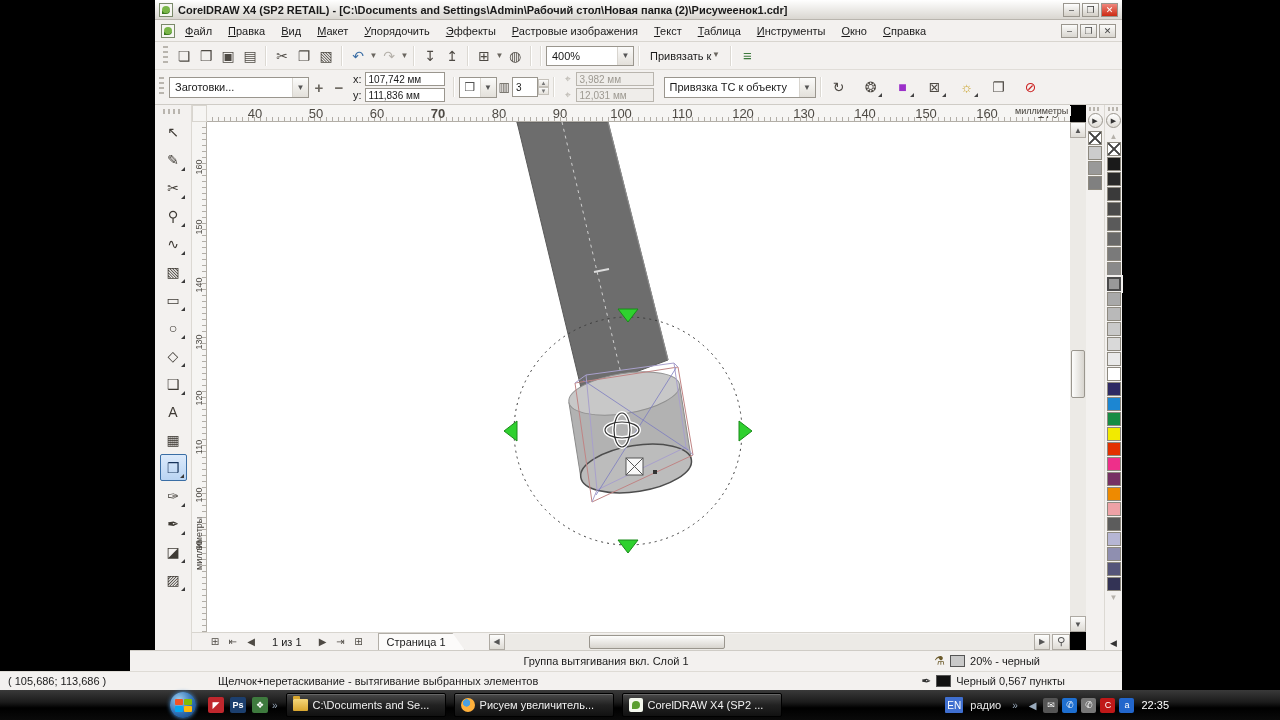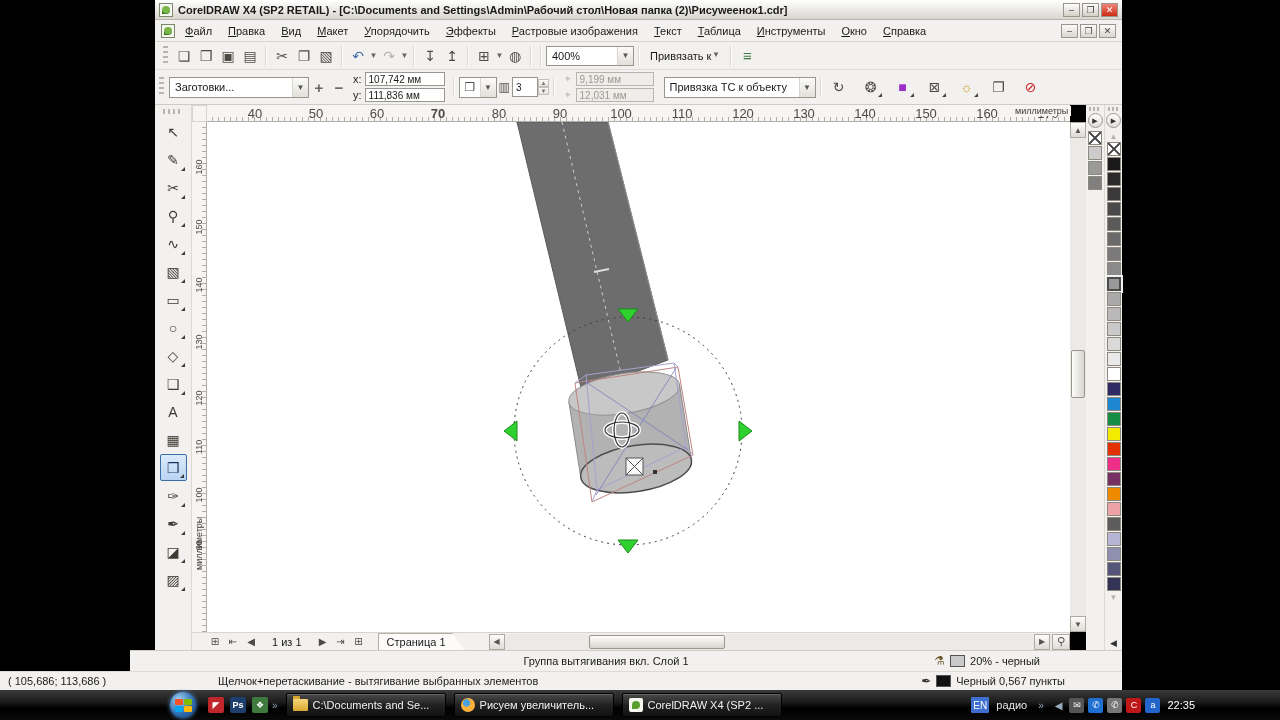--- a/index.html
+++ b/index.html
@@ -138,21 +138,21 @@
     font-size:9px;font-weight:bold;color:#fff;flex:0 0 auto;}
   .chev{color:#9ab;font-size:10px;margin-left:4px;}
   .task{width:160px;height:24px;margin-left:8px;background:linear-gradient(#4a4a4a,#222 50%,#111);
     border:1px solid #000;border-radius:2px;display:flex;align-items:center;gap:5px;padding:0 6px;box-sizing:border-box;
     color:#f0f0f0;font-size:11px;white-space:nowrap;overflow:hidden;flex:0 0 auto;box-shadow:inset 0 1px 0 #666;}
   .icon-folder{width:15px;height:12px;background:linear-gradient(#f5d77a,#d9a62e);border-radius:1px;position:relative;flex:0 0 auto;}
   .icon-folder::before{content:"";position:absolute;left:0;top:-3px;width:7px;height:3px;background:#d9a62e;border-radius:1px 1px 0 0;}
   .icon-firefox{width:14px;height:14px;border-radius:50%;background:radial-gradient(circle at 40% 35%,#4aa0e0 0 28%,#ffb13b 32% 70%,#e05e10);flex:0 0 auto;}
   .icon-corel-task{width:14px;height:14px;background:#f4f8ee;border-radius:2px;position:relative;flex:0 0 auto;}
   .icon-corel-task::after{content:"";position:absolute;left:3px;top:3px;width:8px;height:8px;border-radius:50% 50% 50% 0;background:#5a9e2f;}
-  #tray{margin-left:auto;display:flex;align-items:center;gap:7px;padding-right:85px;}
+  #tray{margin-left:auto;display:flex;align-items:center;gap:7px;padding-right:111px;}
   #lang{width:18px;height:16px;background:#3f6fd0;color:#fff;font-size:10px;display:flex;align-items:center;justify-content:center;border-radius:1px;}
   .trayico{width:15px;height:15px;border-radius:2px;display:flex;align-items:center;justify-content:center;font-size:9px;color:#fff;flex:0 0 auto;}
   #clock{font-size:11px;color:#fff;}
 </style>
 </head>
 <body>
 
 <div id="screen">
 
   <div class="abs" id="titlebar">
@@ -240,21 +240,21 @@
     <span class="pico">▥</span>
     <span class="pfield" style="width:26px;height:20px">3</span>
     <span class="spin">
         <span>▲</span>
         <span>▼</span>
       </span>
     <span class="tsep"></span>
     <span class="xy-stack">
       <span class="xy-row">
         <span class="pico" style="color:#b5b1aa;font-size:10px">⌖</span>
-        <span class="pfield dis" style="width:78px">9,199 мм</span>
+        <span class="pfield dis" style="width:78px">3,982 мм</span>
       </span>
       <span class="xy-row">
         <span class="pico" style="color:#b5b1aa;font-size:10px">⌖</span>
         <span class="pfield dis" style="width:78px">12,031 мм</span>
       </span>
     </span>
     <span class="combo" style="width:152px;height:21px;margin-left:6px">
       <span>Привязка ТС к объекту</span>
       <span class="carr">▼</span>
     </span>

